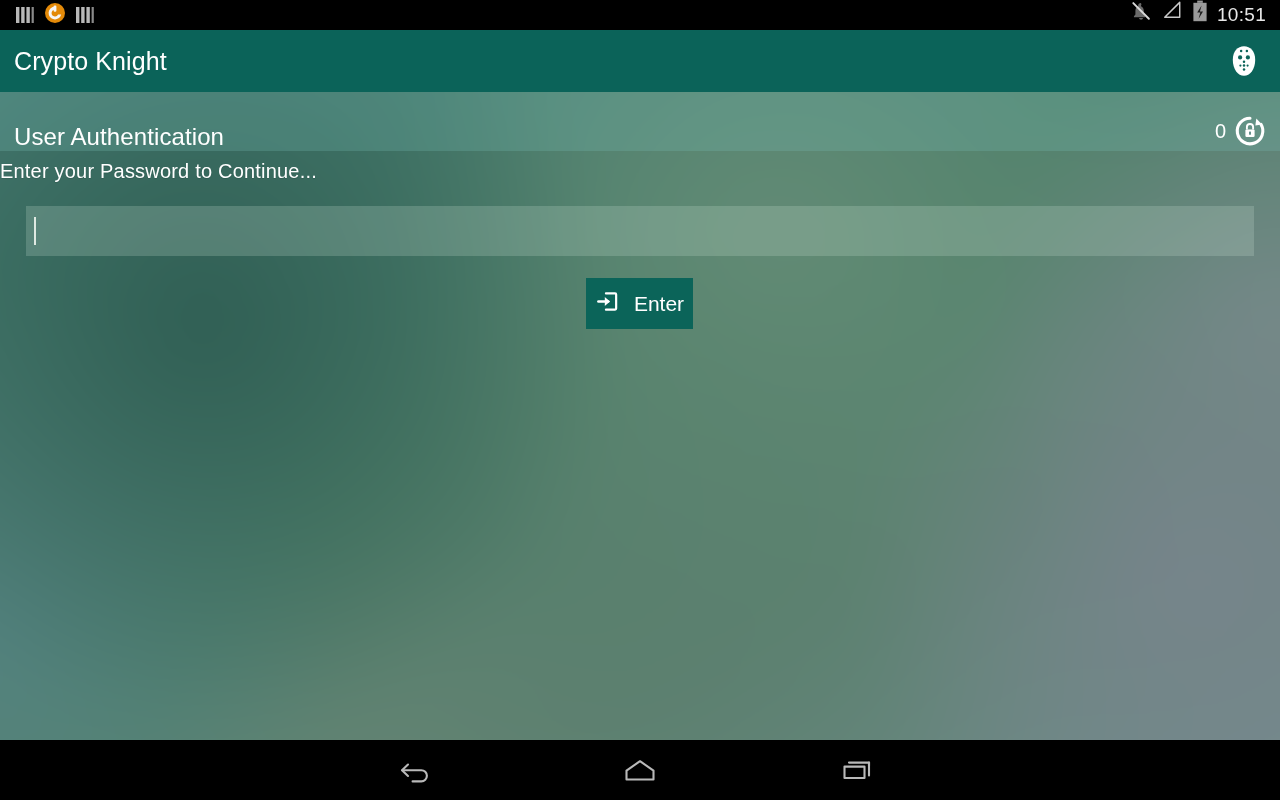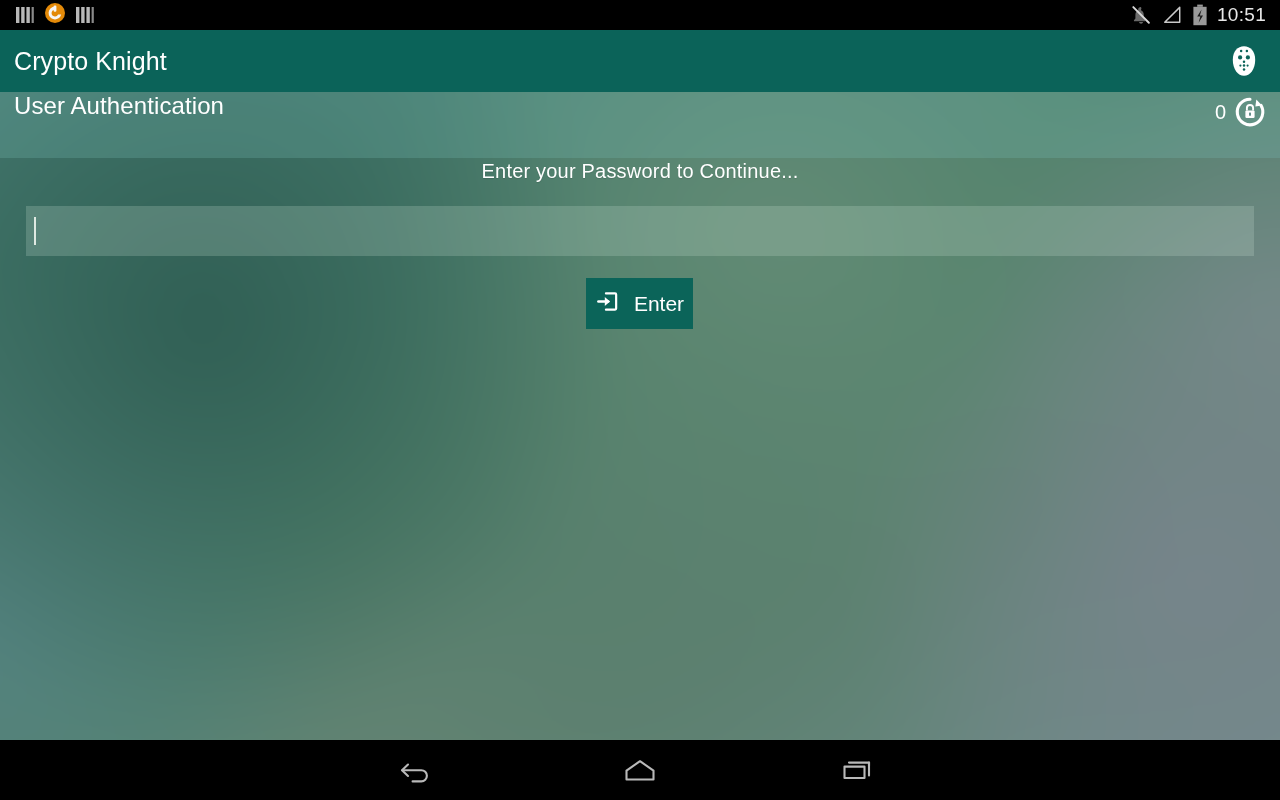--- a/index.html
+++ b/index.html
@@ -45,21 +45,21 @@
     width: 1280px; height: 30px;
     background: #000;
     display: flex;
     align-items: center;
     z-index: 20;
   }
   .sb-left { display: flex; align-items: center; gap: 8px; padding-left: 14px; }
   .sb-right {
     margin-left: auto;
     display: flex;
-    align-items: center;
+    align-items: flex-start;
     gap: 9px;
     padding-right: 14px;
   }
   .sb-clock {
     color: #e8e8e8;
     font-size: 19px;
     letter-spacing: 0.3px;
     line-height: 30px;
   }
   .bars-icon { display: block; }
@@ -87,24 +87,24 @@
     padding-right: 14px;
     display: flex;
     align-items: center;
   }
   .mask-btn { width: 44px; height: 44px; display: flex; align-items: center; justify-content: center; }
 
   
   #subbar {
     position: absolute;
     left: 0; top: 92px;
-    width: 1280px; height: 66px;
+    width: 1280px; height: 59px;
     background: rgba(120,190,180,0.26);
     display: flex;
-    align-items: flex-start;
+    align-items: flex-end;
     z-index: 14;
   }
   #subbar .subtitle {
     color: #ffffff;
     font-size: 24px;
     font-weight: 400;
     padding-left: 14px;
     letter-spacing: 0.1px;
   }
   #subbar .sub-actions {
@@ -122,21 +122,20 @@
   .lock-btn { width: 40px; height: 40px; display: flex; align-items: center; justify-content: center; }
 
   
   #content {
     position: absolute;
     left: 0; top: 142px;
     width: 1280px; height: 598px;
     z-index: 10;
   }
   #prompt {
-    text-align: center;
     color: #ffffff;
     font-size: 20px;
     padding-top: 18px;
     letter-spacing: 0.2px;
     text-shadow: 0 1px 1px rgba(0,0,0,0.12);
   }
   #password-field {
     position: absolute;
     left: 26px; top: 64px;
     width: 1228px; height: 50px;

